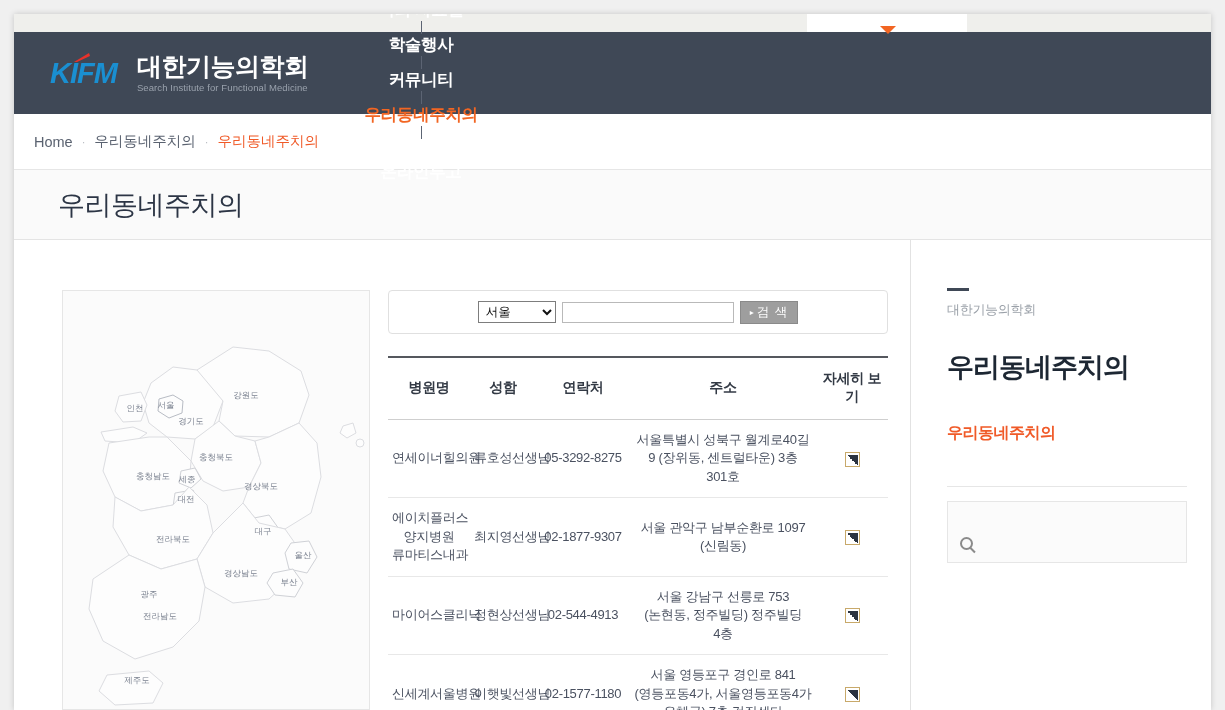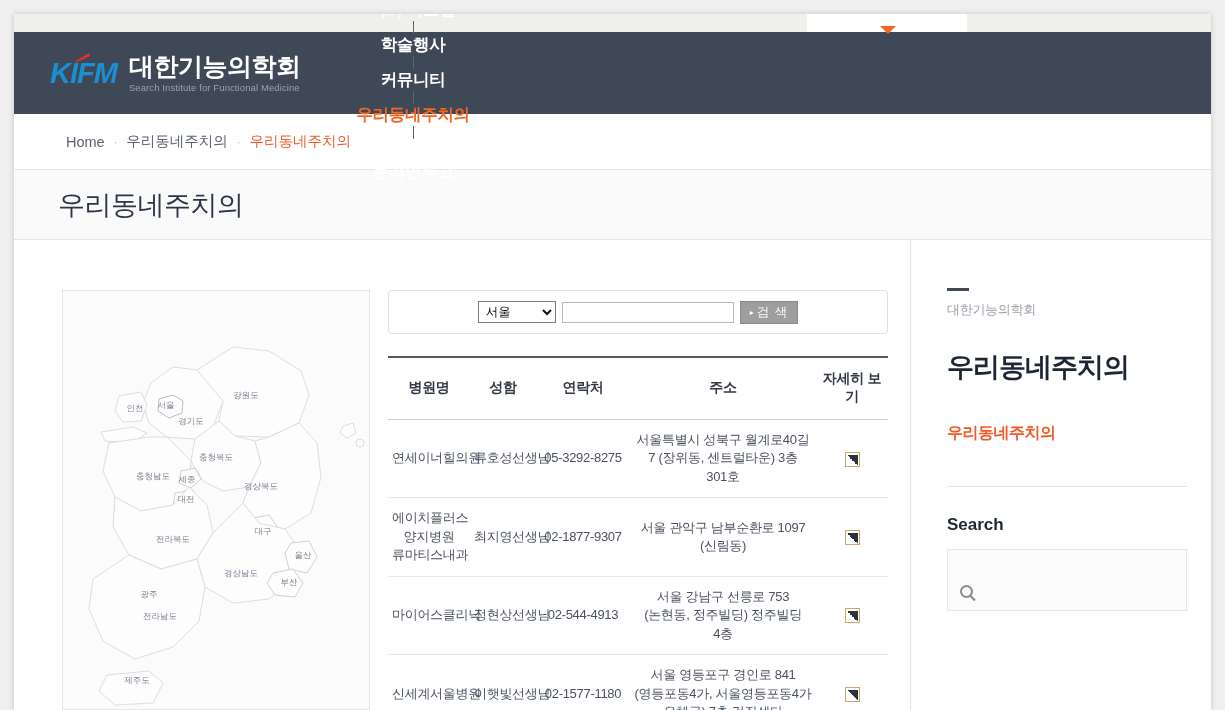--- a/index.html
+++ b/index.html
@@ -42,21 +42,21 @@
 
   
   .navbar {
     position: relative;
     height: 82px;
     background: #3f4856;
     display: flex;
     align-items: center;
     padding-left: 36px;
   }
-  .logo-wrap { display: flex; align-items: center; gap: 12px; }
+  .logo-wrap { display: flex; align-items: center; gap: 20px; }
   .logo-kifm {
     position: relative;
     font-family: "Liberation Sans", sans-serif;
     font-weight: bold;
     font-style: italic;
     font-size: 29px;
     color: #1a8fd1;
     letter-spacing: -1px;
   }
   .logo-kifm .swoosh {
@@ -99,21 +99,21 @@
     background: #5c6473;
   }
 
   
   .breadcrumb-bar {
     height: 56px;
     background: #ffffff;
     border-bottom: 1px solid #e6e6e6;
     display: flex;
     align-items: center;
-    padding-left: 52px;
+    padding-left: 20px;
     gap: 9px;
   }
   .crumb { font-size: 14.5px; color: #5a6270; }
   .crumb.last { color: #f05a28; }
   .crumb-dot { font-size: 11px; color: #b9bcc2; }
 
   
   .title-band {
     height: 70px;
     background: #fafafa;
@@ -461,21 +461,21 @@
               <th class="c-tel">연락처</th>
               <th class="c-addr">주소</th>
               <th class="c-more">자세히 보기</th>
             </tr>
           </thead>
           <tbody>
               <tr>
                 <td class="c-hosp">연세이너힐의원</td>
                 <td class="c-name">류호성선생님</td>
                 <td class="c-tel">05-3292-8275</td>
-                <td class="c-addr">서울특별시 성북구 월계로40길 7 (장위동, 센트럴타운) 3층 301호</td>
+                <td class="c-addr">서울특별시 성북구 월계로40길 9 (장위동, 센트럴타운) 3층 301호</td>
                 <td class="c-more"><span class="broken-img"></span></td>
               </tr>
               <tr>
                 <td class="c-hosp">에이치플러스 양지병원 류마티스내과</td>
                 <td class="c-name">최지영선생님</td>
                 <td class="c-tel">02-1877-9307</td>
                 <td class="c-addr">서울 관악구 남부순환로 1097 (신림동)</td>
                 <td class="c-more"><span class="broken-img"></span></td>
               </tr>
               <tr>
@@ -496,20 +496,19 @@
         </table>
       </div>
     </div>
 
     <div class="col-side">
       <div class="side-dash"></div>
       <div class="side-sub">대한기능의학회</div>
       <div class="side-title">우리동네주치의</div>
       <div class="side-link">우리동네주치의</div>
       <div class="side-divider"></div>
-      <div class="side-search-label">Search</div>
       <div class="side-search-box">
         <span class="mag"></span>
       </div>
     </div>
 
   </div>
 </div>
 
 </body></html>

